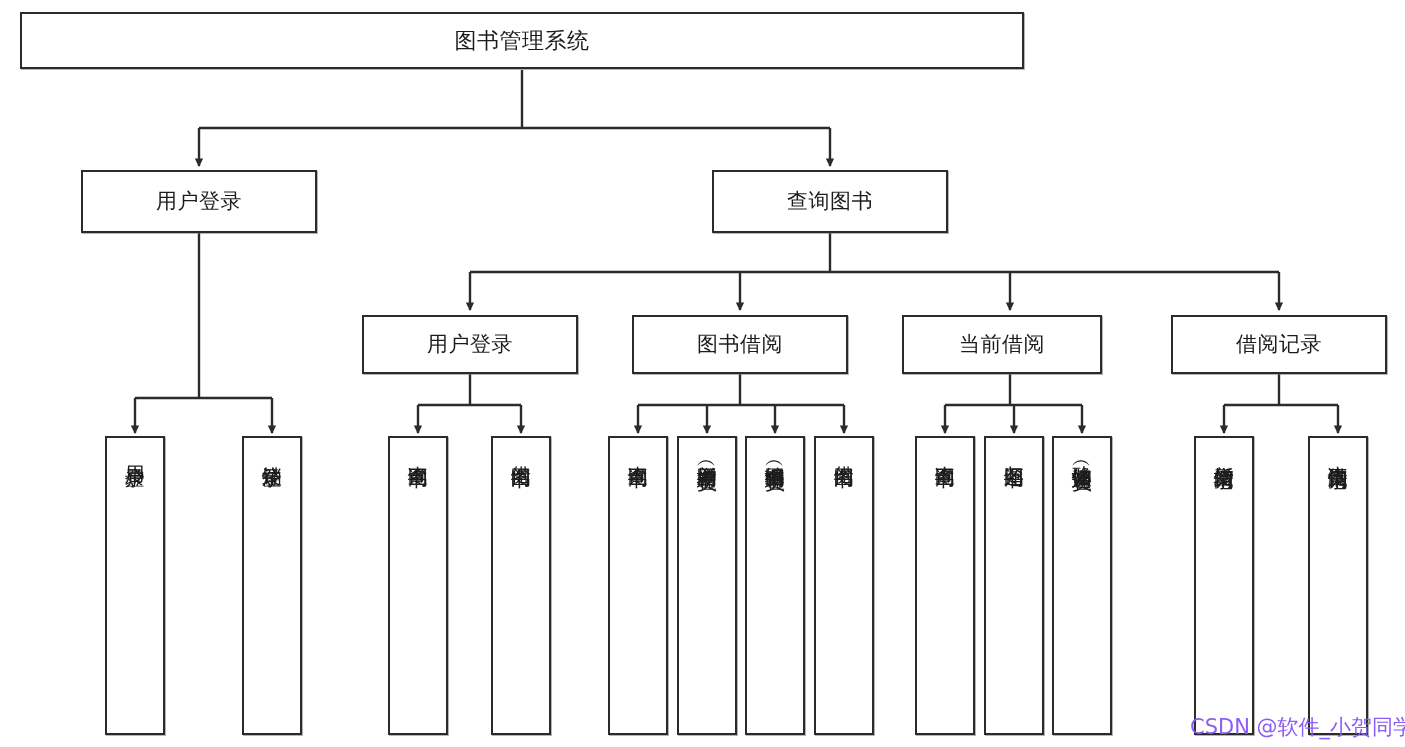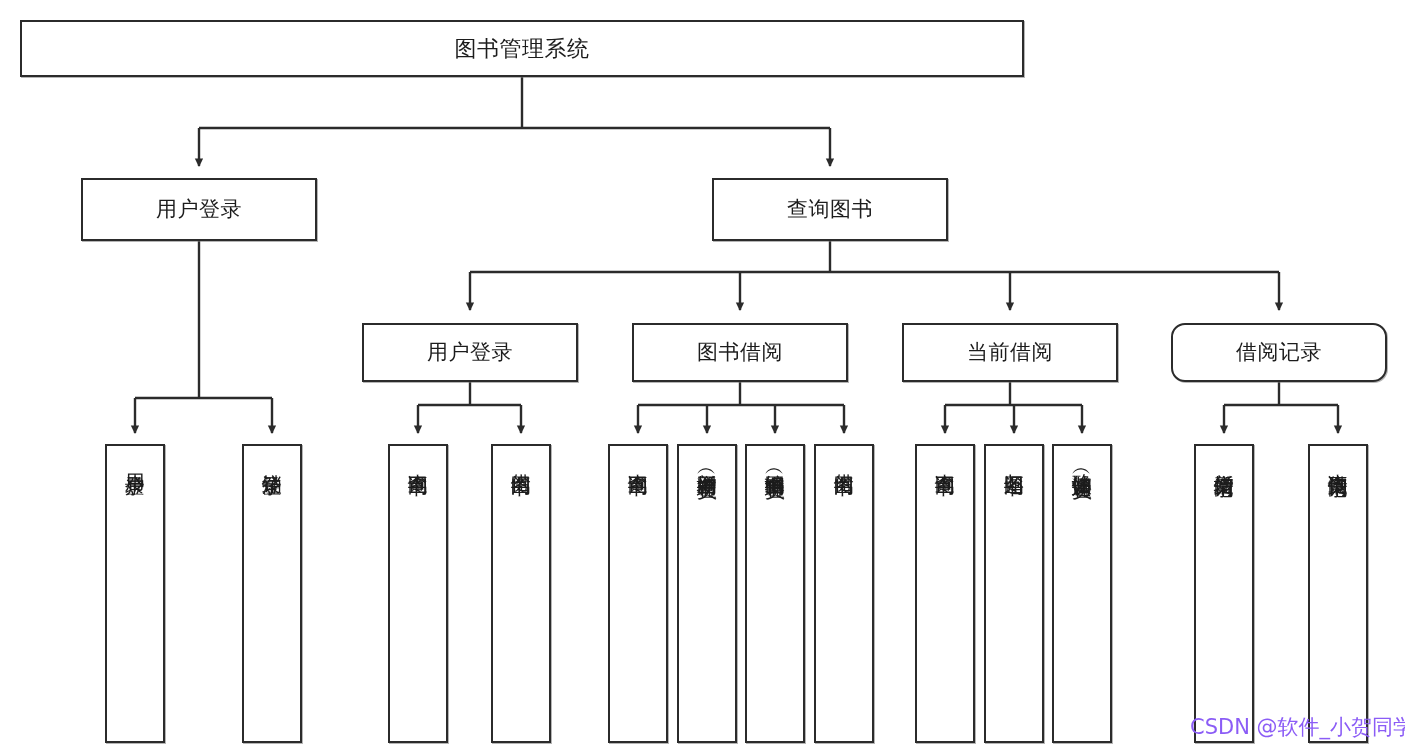--- a/index.html
+++ b/index.html
@@ -30,21 +30,20 @@
     position: absolute;
     box-sizing: border-box;
     background: #ffffff;
     border: 2px solid #2b2b2b;
     box-shadow: 1px 1px 0 rgba(120,120,120,0.55);
     display: flex;
     align-items: center;
     justify-content: center;
     color: #1c1c1c;
     z-index: 2;
-    margin-top: 8px;
   }
   .node .label {
     display: block;
     text-align: center;
     line-height: 1.18;
     letter-spacing: 0.5px;
   }
   
   .node.h .label {
     writing-mode: horizontal-tb;
@@ -140,24 +139,24 @@
   <div class="node h" style="left:712px; top:170px; width:236px; height:63px;">
     <span class="label">查询图书</span>
   </div>
 
   <div class="node h" style="left:362px; top:315px; width:216px; height:59px;">
     <span class="label">用户登录</span>
   </div>
   <div class="node h" style="left:632px; top:315px; width:216px; height:59px;">
     <span class="label">图书借阅</span>
   </div>
-  <div class="node h" style="left:902px; top:315px; width:216px; height:59px;">
+  <div class="node h" style="left:902px; top:315px; width:200px; height:59px;">
     <span class="label">当前借阅</span>
   </div>
-  <div class="node h" style="left:1171px; top:315px; width:216px; height:59px;border-radius:14px;">
+  <div class="node h" style="left:1171px; top:315px; width:216px; height:59px;">
     <span class="label">借阅记录</span>
   </div>
 
   <div class="node v" style="left:105px; top:436px; width:60px; height:299px;">
     <span class="label">用户登录</span>
   </div>
   <div class="node v" style="left:242px; top:436px; width:60px; height:299px;">
     <span class="label">注销登录</span>
   </div>
 

